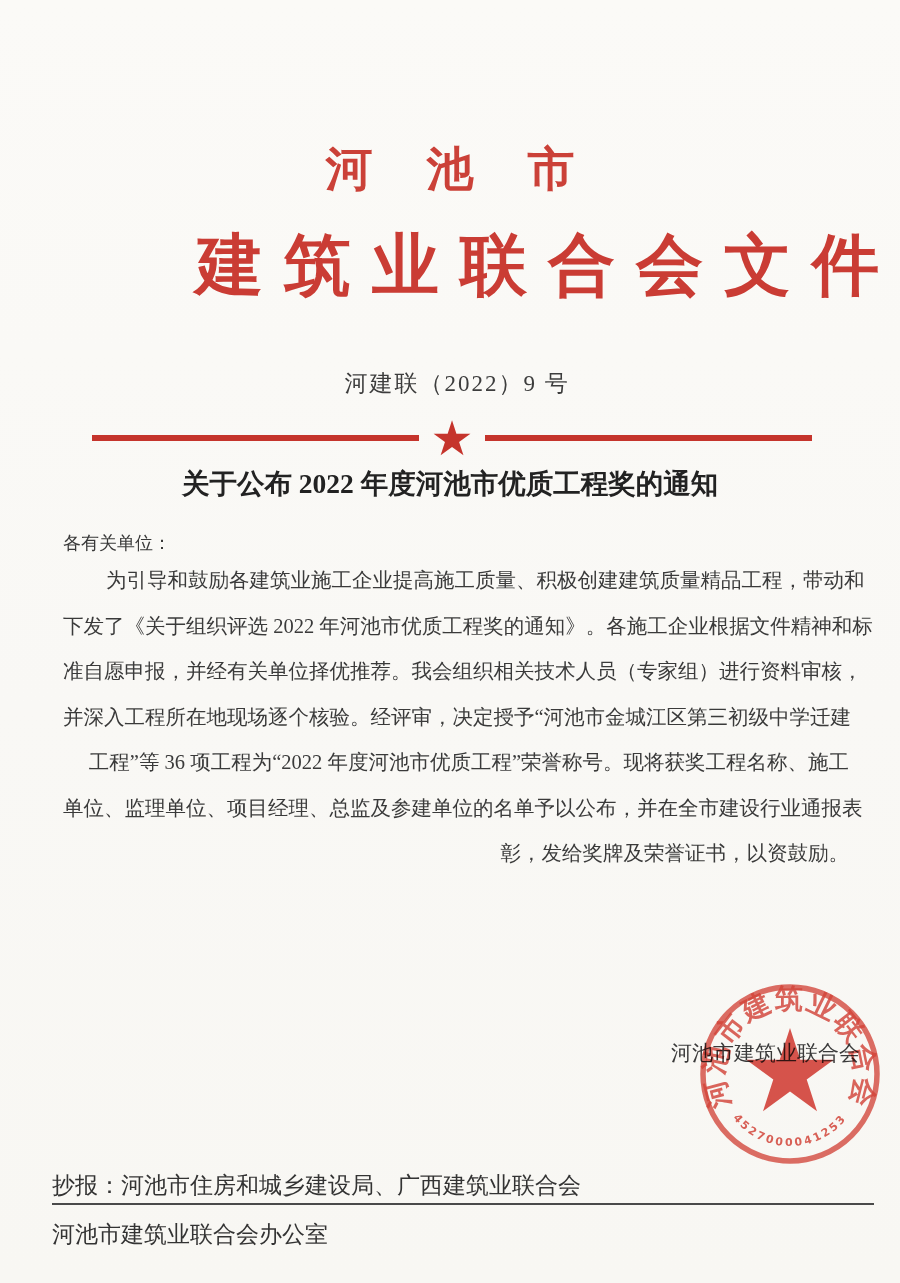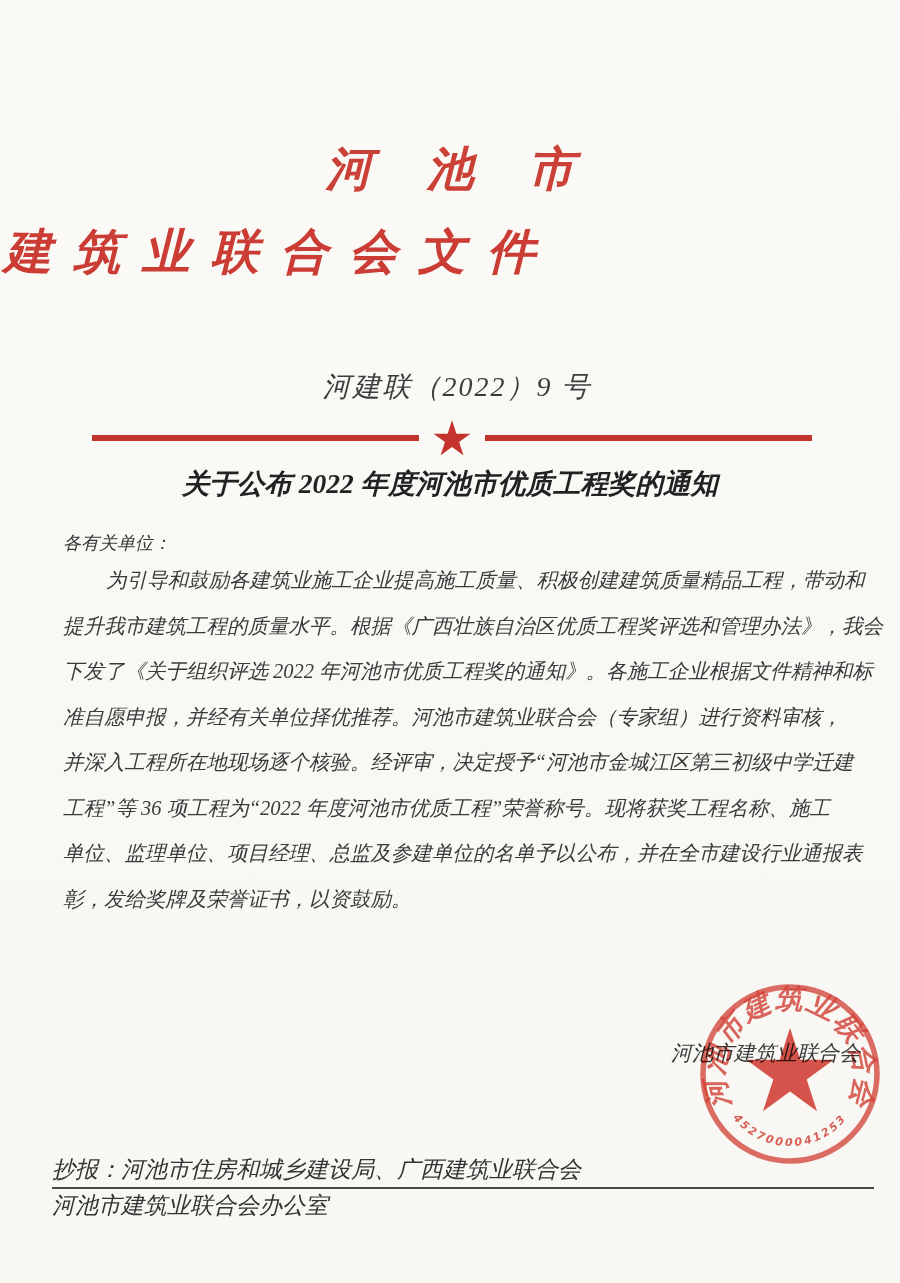--- a/index.html
+++ b/index.html
@@ -5,40 +5,39 @@
   * { margin:0; padding:0; box-sizing:border-box; }
   html,body { background:#faf9f6; }
   .page {
     position:relative;
     width:900px; height:1283px;
     margin:0 auto;
     background:linear-gradient(180deg,#fbfaf7 0%, #f9f8f5 55%, #f8f7f3 100%);
     font-family:"Liberation Serif","DejaVu Serif",serif;
     color:#333;
     overflow:hidden;
-    font-style:italic;
   }
   .city {
     position:absolute; top:138px; left:0; right:0;
     text-align:center;
     font-size:47px; font-weight:bold;
     letter-spacing:54px; padding-left:54px;
     color:#cb4138;
   }
   .org-title {
     position:absolute; top:220px; left:0; right:0;
-    text-align:left;
-    font-size:48px; font-weight:bold;
+    text-align:right;
+    font-size:67px; font-weight:bold;
     letter-spacing:21px; padding-left:4px;
     color:#ca3c34;
   }
   .doc-number {
     position:absolute; top:368px; left:0; right:0;
     text-align:center;
-    font-size:28px; color:#3d3d3d;
+    font-size:23px; color:#3d3d3d;
     letter-spacing:2px;
     padding-left:14px;
   }
   .rule {
     position:absolute; top:414px; left:92px; width:720px; height:48px;
     display:flex; align-items:center;
   }
   .rule .bar { flex:1; height:6px; background:#c5342c; }
   .rule .star {
     font-family:"DejaVu Sans","Liberation Sans",sans-serif;
@@ -47,21 +46,21 @@
   }
   .title {
     position:absolute; top:466px; left:0; right:0;
     text-align:center;
     font-size:27.5px; font-weight:bold; color:#222;
   }
   .salutation {
     position:absolute; top:531px; left:63px;
     font-size:18px; color:#383838;
   }
-  .body-block { position:absolute; top:558px; left:63px; width:786px; }
+  .body-block { position:absolute; top:558px; left:63px; width:786px;text-align:right; }
   .body-line {
     font-size:20.5px; line-height:45.5px; color:#3a3a3a;
     white-space:nowrap;
   }
   .body-line.first { text-indent:43px; }
   .attachment {
     position:absolute; top:963px; left:102px;
     font-size:21px; color:#444;
   }
   .signature {
@@ -83,21 +82,21 @@
   .seal .seal-star { fill:rgba(213,55,47,0.85); }
   .seal .serial {
     font-family:"DejaVu Sans","Liberation Sans",sans-serif;
     font-size:11px; font-weight:bold;
     fill:rgba(216,70,60,0.85); letter-spacing:2.5px;
   }
   .footer {
     position:absolute; top:1156px; left:52px; width:822px;
     font-size:23px; color:#333;
   }
-  .footer-line { line-height:28px; }
+  .footer-line { line-height:28px;margin-top:16px; }
   .footer-line.underlined {
     border-bottom:2px solid #4a4a4a;
     padding-bottom:3px; margin-bottom:3px;
   }
 </style>
 </head>
 <body>
 
 <div class="page">
 
@@ -112,23 +111,22 @@
     <div class="star">★</div>
     <div class="bar"></div>
   </div>
 
   <div class="title">关于公布 2022 年度河池市优质工程奖的通知</div>
 
   <div class="salutation">各有关单位：</div>
 
   <div class="body-block">
       <div class="body-line first">为引导和鼓励各建筑业施工企业提高施工质量、积极创建建筑质量精品工程，带动和</div>
-      <div class="body-line">提升我市建筑工程的质量水平。根据《广西壮族自治区优质工程奖评选和管理办法》，我会</div>
       <div class="body-line">下发了《关于组织评选 2022 年河池市优质工程奖的通知》。各施工企业根据文件精神和标</div>
-      <div class="body-line">准自愿申报，并经有关单位择优推荐。河池市建筑业联合会（专家组）进行资料审核，</div>
+      <div class="body-line">准自愿申报，并经有关单位择优推荐。我会组织相关技术人员（专家组）进行资料审核，</div>
       <div class="body-line">并深入工程所在地现场逐个核验。经评审，决定授予“河池市金城江区第三初级中学迁建</div>
       <div class="body-line">工程”等 36 项工程为“2022 年度河池市优质工程”荣誉称号。现将获奖工程名称、施工</div>
       <div class="body-line">单位、监理单位、项目经理、总监及参建单位的名单予以公布，并在全市建设行业通报表</div>
       <div class="body-line last">彰，发给奖牌及荣誉证书，以资鼓励。</div>
     </div>
 
 
   <div class="signature">
     <div>河池市建筑业联合会</div>
   </div>

